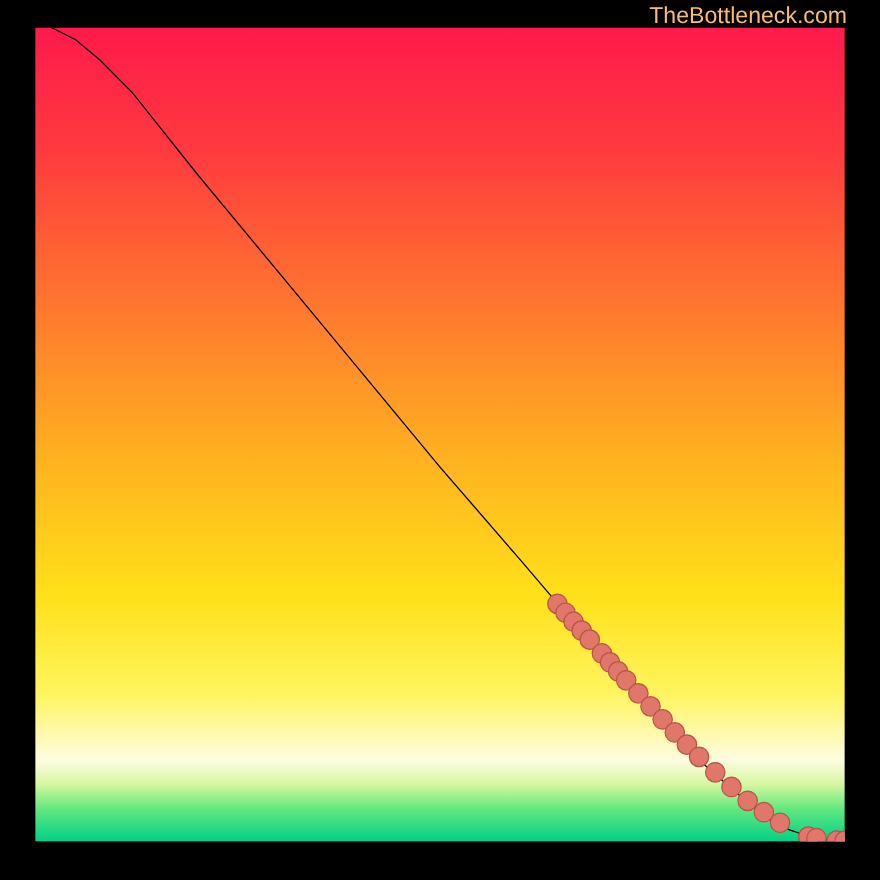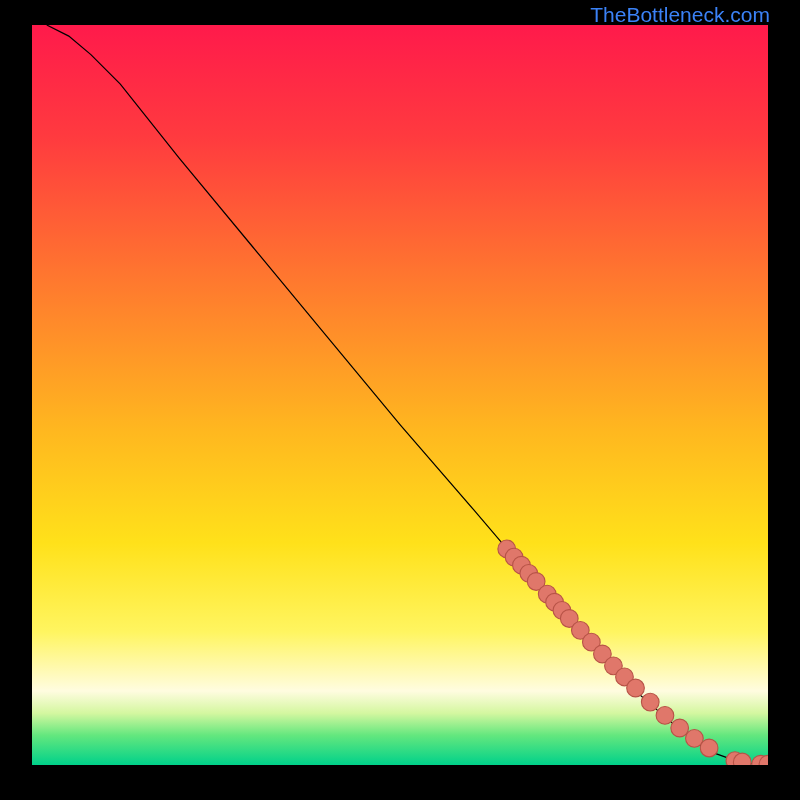--- a/index.html
+++ b/index.html
@@ -26,21 +26,21 @@
   }
   .plot svg {
     display: block;
     width: 100%;
     height: 100%;
   }
   .watermark {
     position: absolute;
     top: 3px;
     right: 30px;
-    color: #3b82f6;
+    color: #fdba74;
     font-size: 21px;
     font-weight: 400;
     letter-spacing: 0;
     user-select: none;
   }
 </style>
 </head>
 <body>
 
 <div class="stage">

